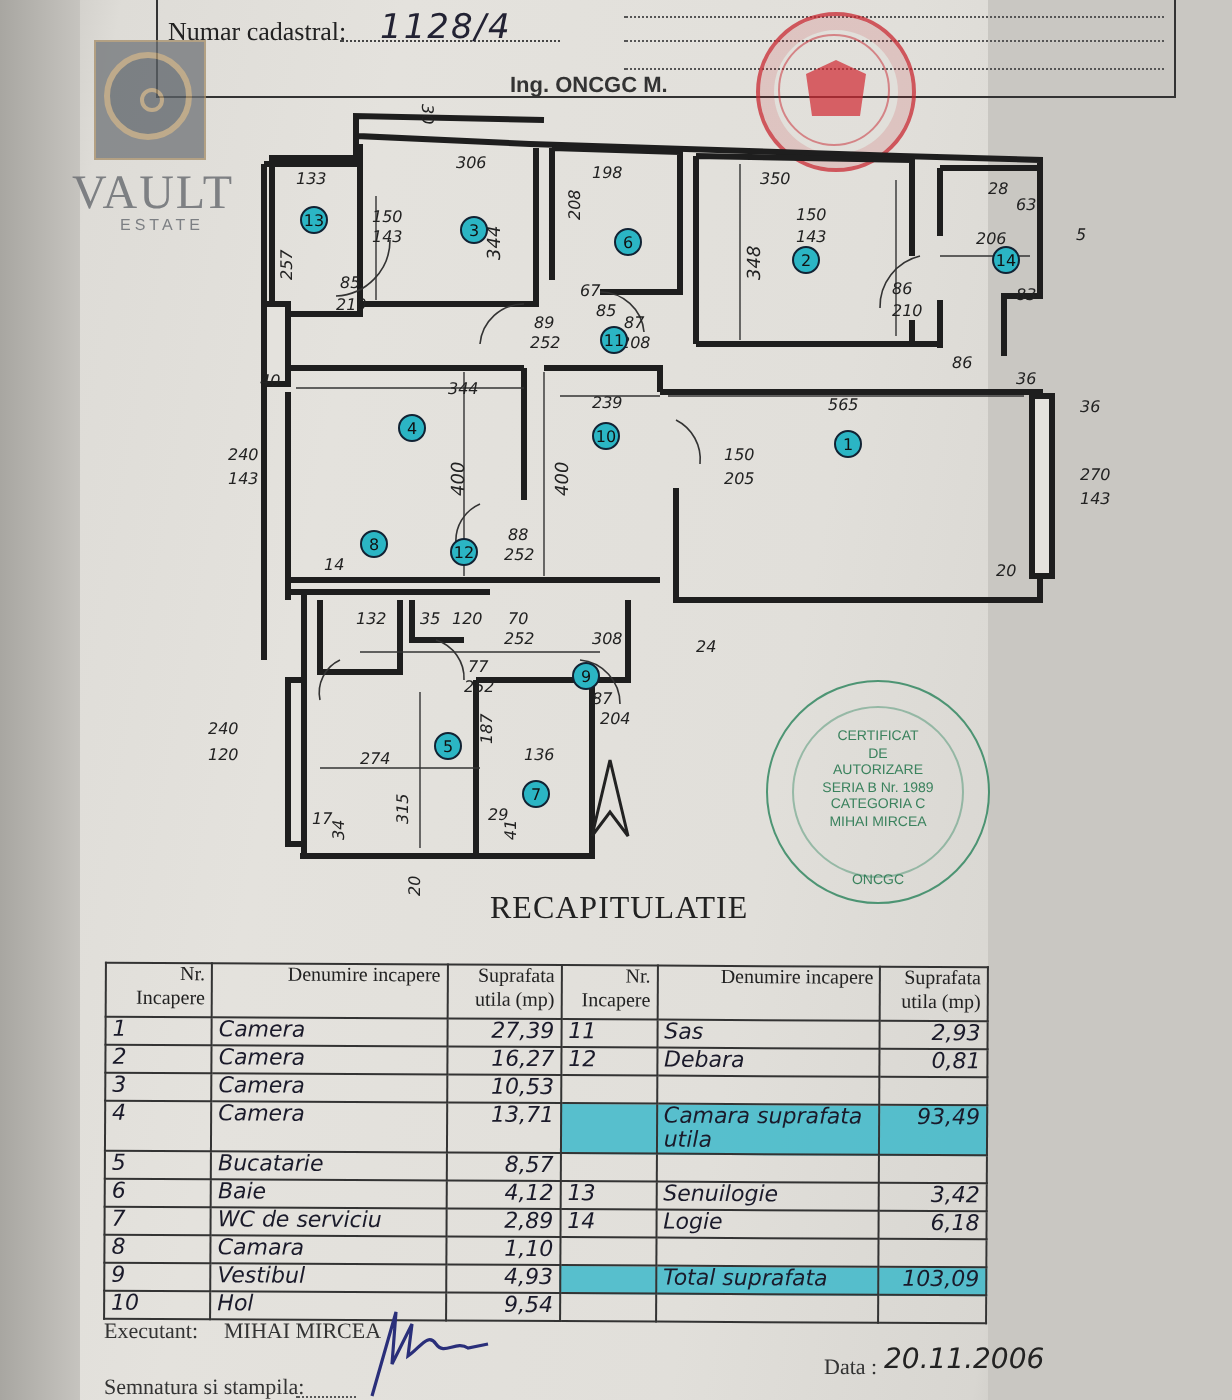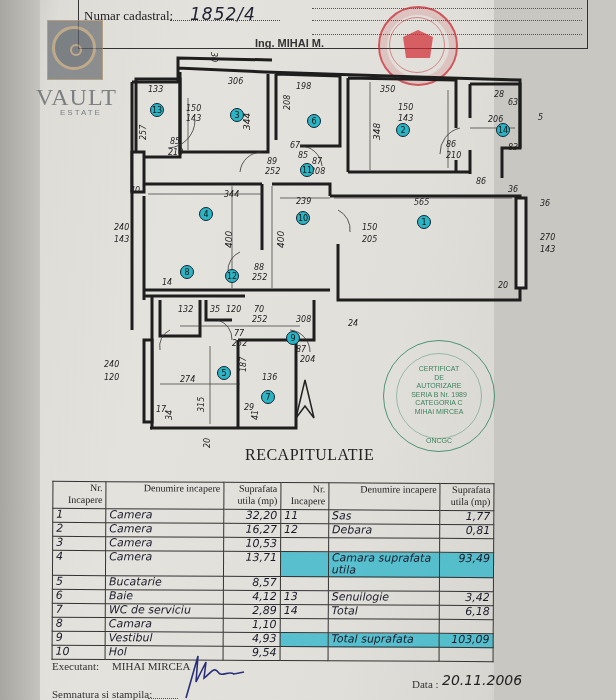--- a/index.html
+++ b/index.html
@@ -39,25 +39,25 @@
 </style>
 </head>
 <body>
 
 <div class="page">
   <div class="leftshade"></div>
 
   <div class="topbox"></div>
   <span class="cad-label">Numar cadastral:</span>
   <div class="cad-dots"></div>
-  <span class="cad-value">1852/4</span>
+  <span class="cad-value">1128/4</span>
   <div class="dotline" style="left:312px;top:8px;width:270px;"></div>
   <div class="dotline" style="left:312px;top:20px;width:270px;"></div>
   <div class="dotline" style="left:312px;top:34px;width:270px;"></div>
-  <span class="eng">Ing. MIHAI M.</span>
+  <span class="eng">Ing. ONCGC M.</span>
 
   <div class="stamp-red">
     <div class="ring"></div>
     <div class="crest"></div>
   </div>
 
   <svg class="plan" width="616" height="470" viewBox="0 0 616 470" font-family="DejaVu Sans, sans-serif" font-style="italic" font-size="8" fill="#222">
     <g stroke="#1e1e1e" stroke-width="3" fill="none">
 
       <path d="M132,82 L132,330 M132,82 L178,82 L178,68 L265,72 L450,78 L520,80 L520,148 M178,68 L178,58 L272,60"></path>
@@ -276,24 +276,24 @@
         <th style="width:52px;">Suprafata utila (mp)</th>
         <th style="width:42px;">Nr. Incapere</th>
         <th style="width:112px;">Denumire incapere</th>
         <th style="width:48px;">Suprafata utila (mp)</th>
       </tr>
     </thead>
     <tbody>
       <tr>
         <td class="hw">1</td>
           <td class="hw">Camera</td>
-          <td class="hw num">32,20</td>
+          <td class="hw num">27,39</td>
         <td class="hw">11</td>
           <td class="hw">Sas</td>
-          <td class="hw num">1,77</td>
+          <td class="hw num">2,93</td>
       </tr>
       <tr>
         <td class="hw">2</td>
           <td class="hw">Camera</td>
           <td class="hw num">16,27</td>
         <td class="hw">12</td>
           <td class="hw">Debara</td>
           <td class="hw num">0,81</td>
       </tr>
       <tr>
@@ -326,21 +326,21 @@
           <td class="hw num">4,12</td>
         <td class="hw">13</td>
           <td class="hw">Senuilogie</td>
           <td class="hw num">3,42</td>
       </tr>
       <tr>
         <td class="hw">7</td>
           <td class="hw">WC de serviciu</td>
           <td class="hw num">2,89</td>
         <td class="hw">14</td>
-          <td class="hw">Total</td>
+          <td class="hw">Logie</td>
           <td class="hw num">6,18</td>
       </tr>
       <tr>
         <td class="hw">8</td>
           <td class="hw">Camara</td>
           <td class="hw num">1,10</td>
         <td class="hw"></td>
           <td class="hw"></td>
           <td class="hw num"></td>
       </tr>

